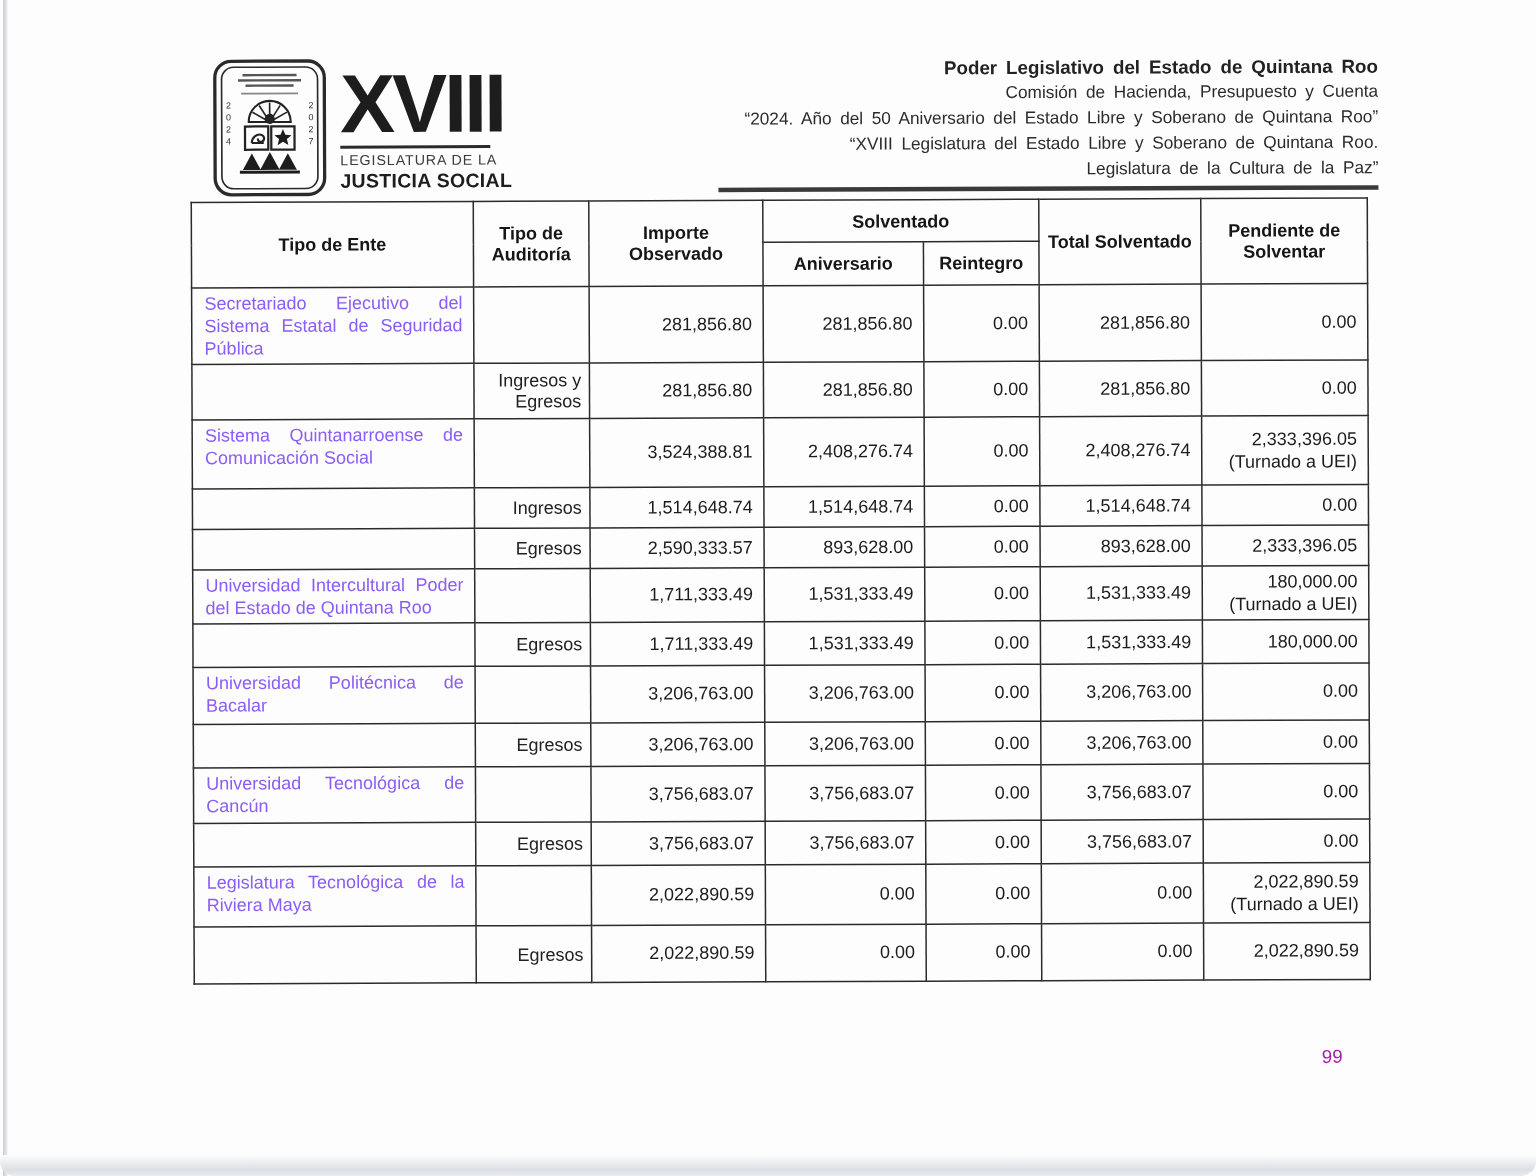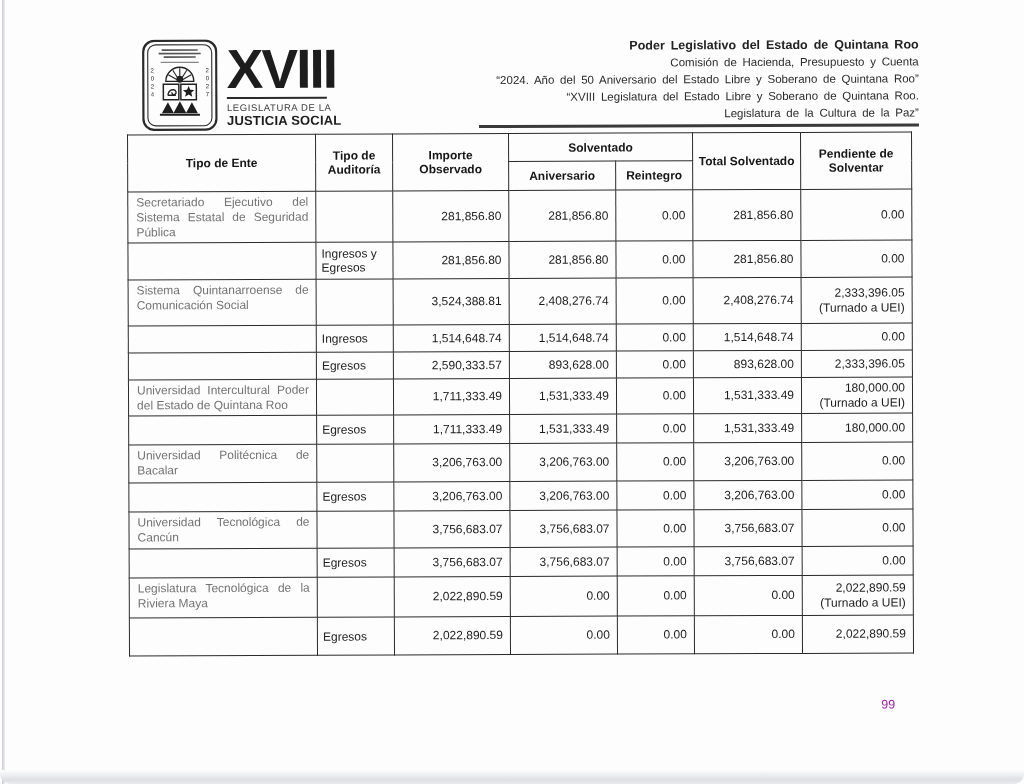--- a/index.html
+++ b/index.html
@@ -30,22 +30,22 @@
   .lh-line.bold { font-weight:bold; font-size:12.5px; color:#222; }
   .lh-rule { position:absolute; left:480px; top:125px; width:440px; height:2.5px; background:#3a3a3a; }
 
   
   table.audit { position:absolute; left:128px; top:133px; width:784px;
     border-collapse:collapse; table-layout:fixed; }
   table.audit th, table.audit td { border:1.5px solid #2b2b2b; }
   table.audit thead th { font-size:12px; font-weight:bold; text-align:center;
     vertical-align:middle; color:#161616; padding:2px 3px; line-height:14px; }
   td.cell-ente { text-align:justify; vertical-align:top; font-size:12px; line-height:15px;
-    padding:3px 7px 2px 8px; color:#737373; }
-  td.cell-aud { text-align:left; vertical-align:middle; font-size:12px; line-height:14px;
+    padding:3px 7px 2px 8px; color:#8b5cf6; }
+  td.cell-aud { text-align:right; vertical-align:middle; font-size:12px; line-height:14px;
     padding:0 5px; color:#222; }
   td.cell-num { text-align:right; vertical-align:middle; font-size:12px; line-height:15px;
     padding:0 7px; color:#1c1c1c; white-space:nowrap; }
 
   .page-number { position:absolute; left:880px; top:699px; font-size:12.5px; color:#a21caf; }
 </style>
 </head>
 <body>
 
 <div class="photo">

